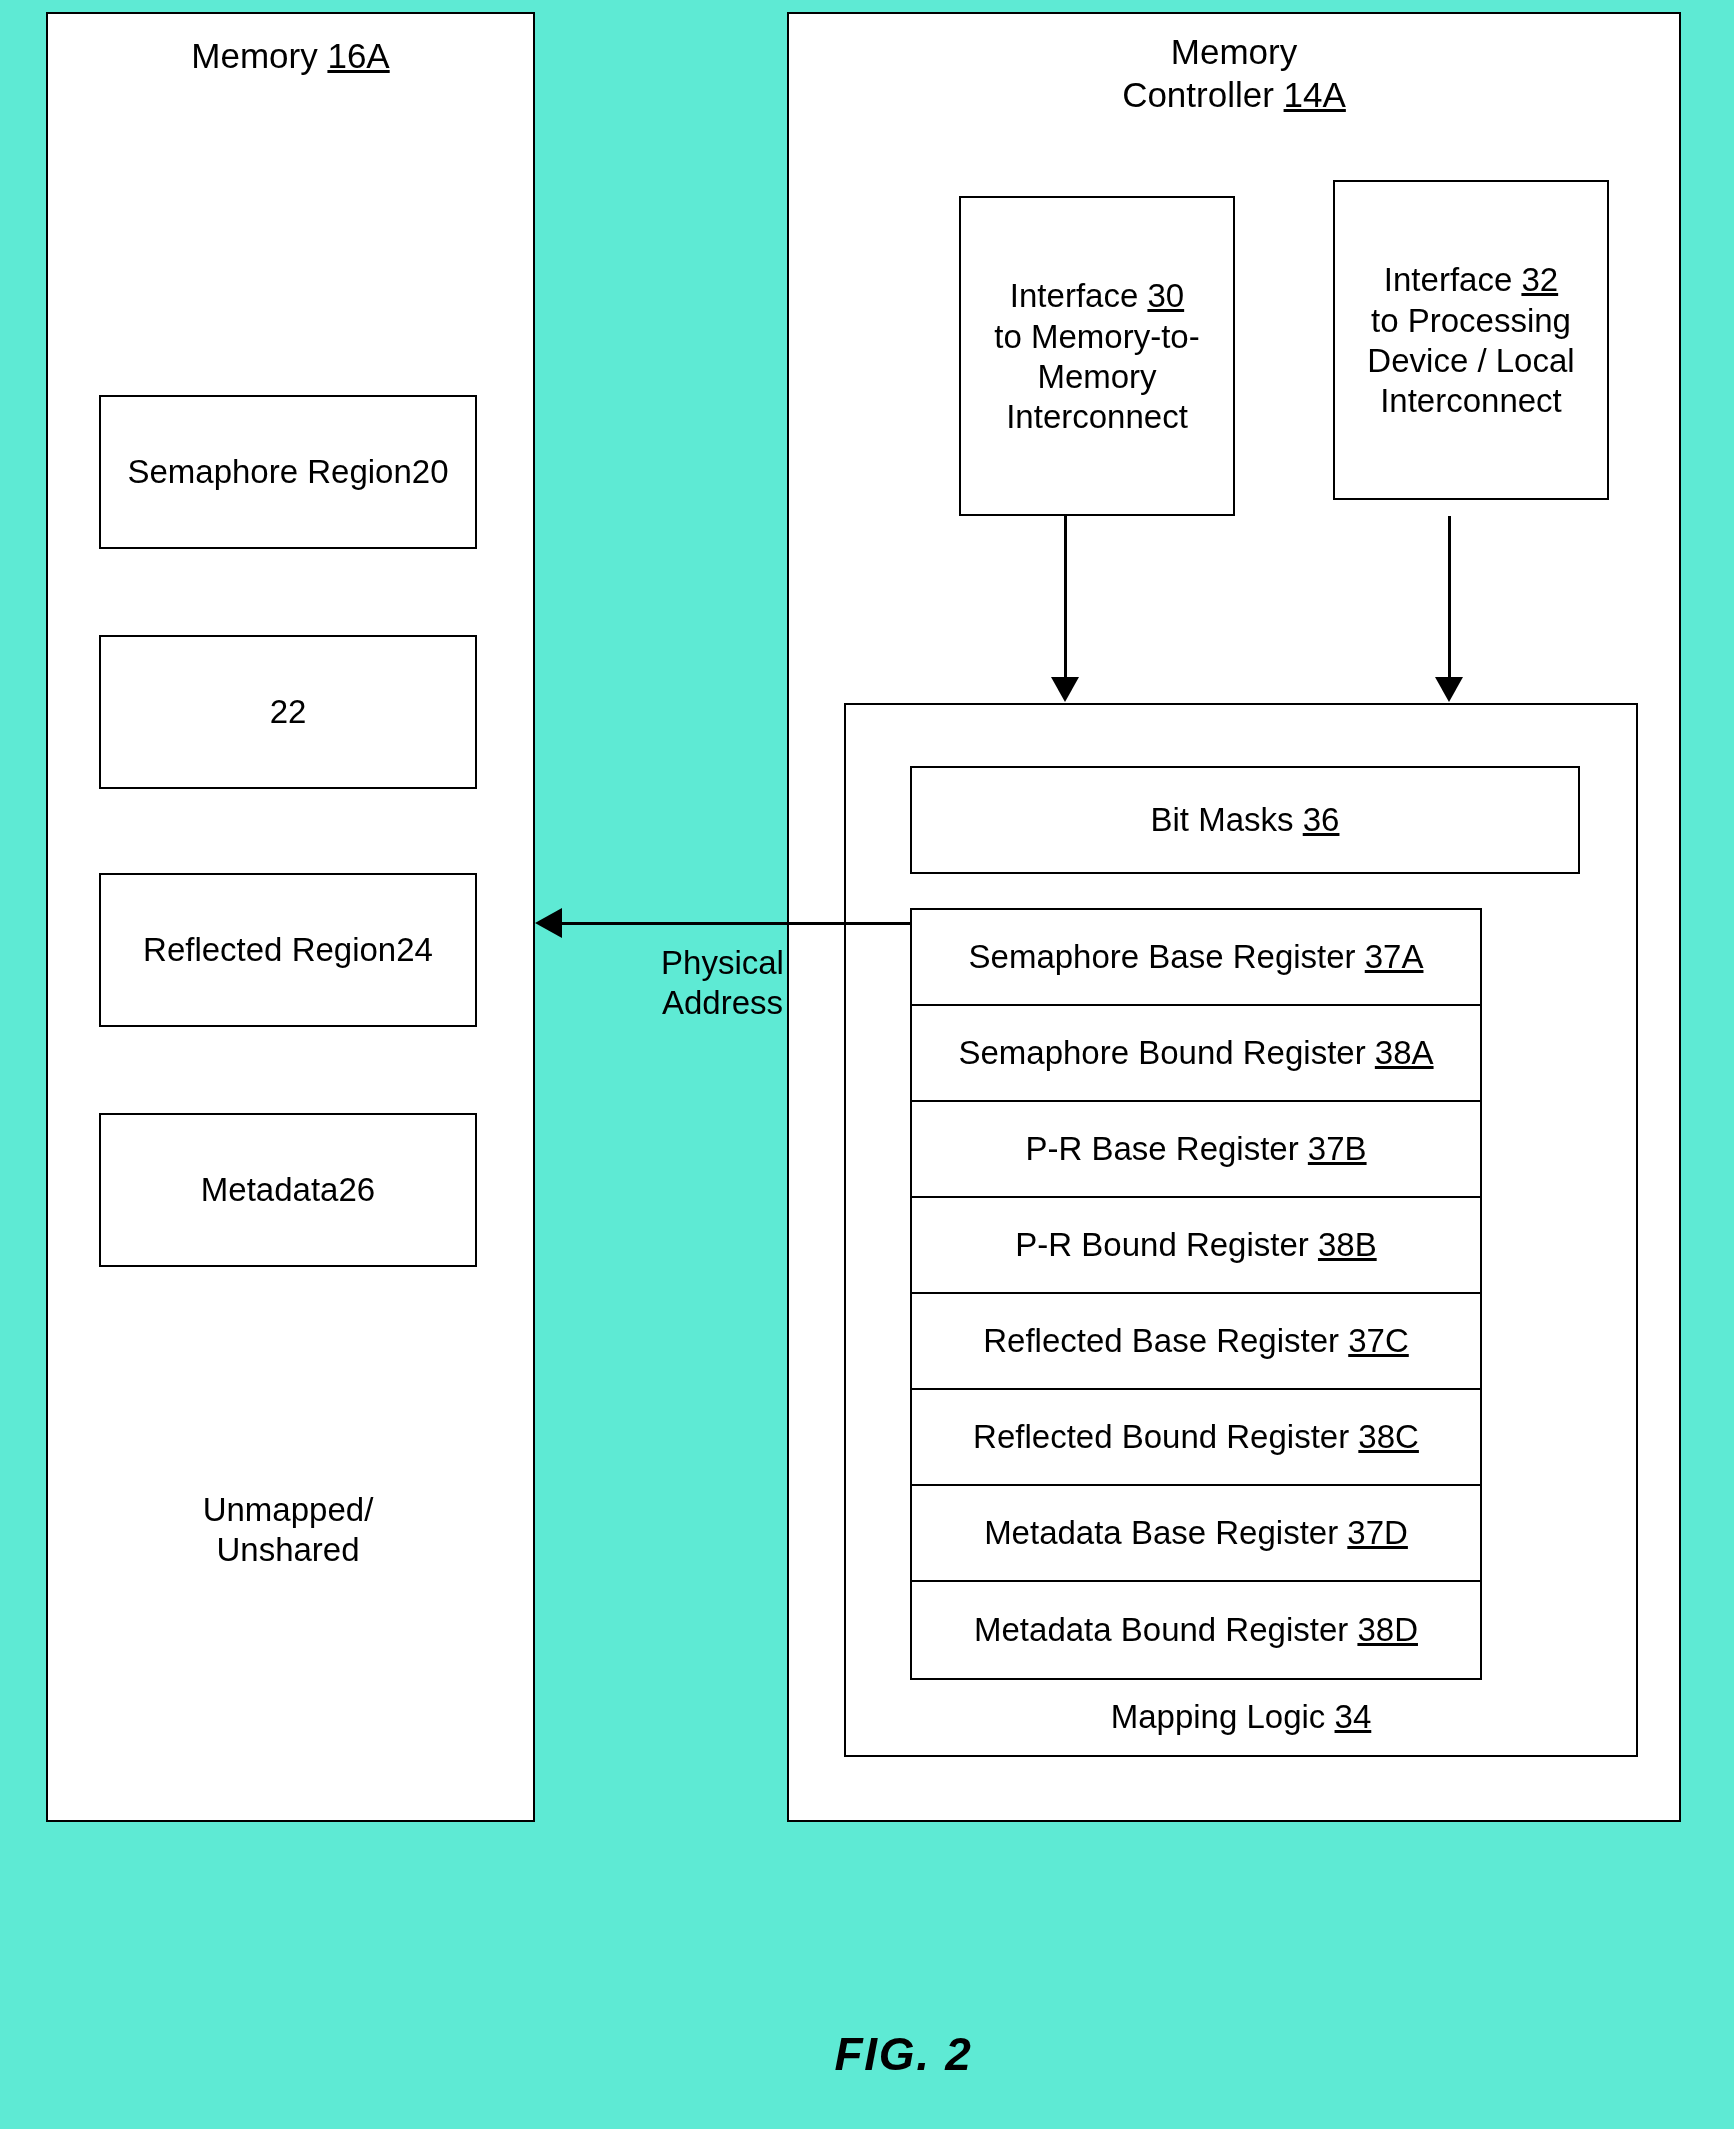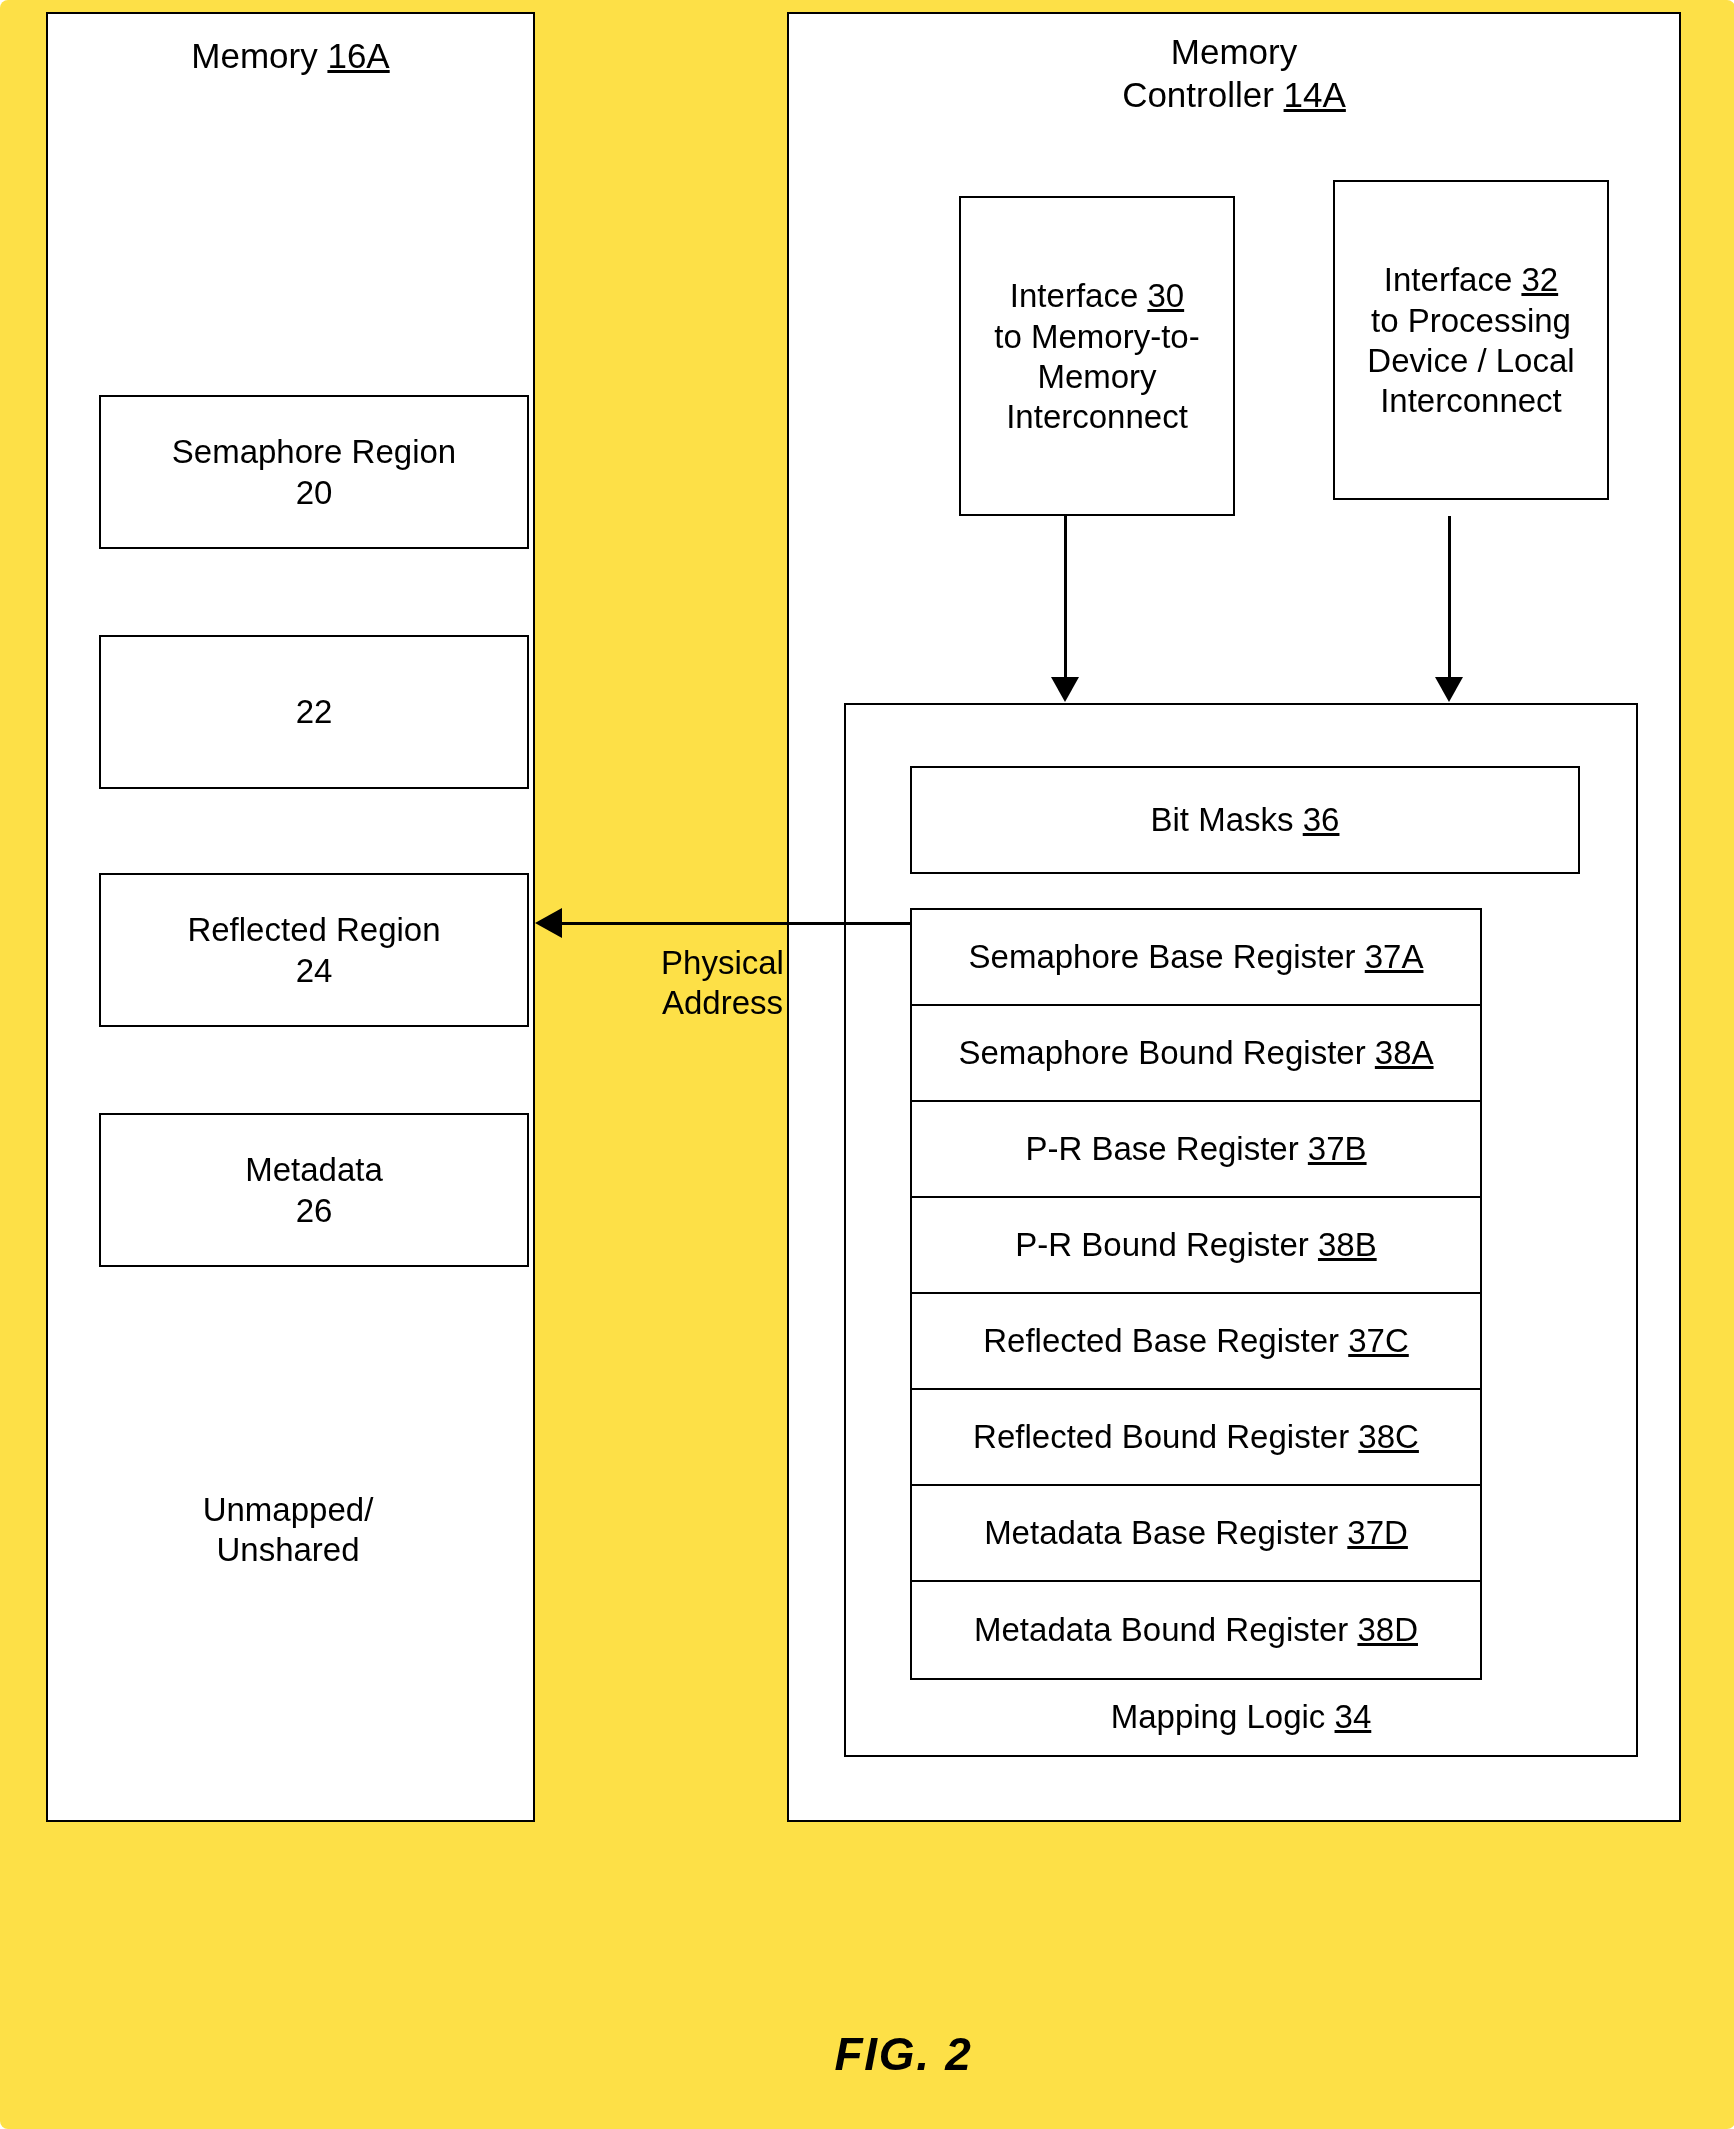--- a/index.html
+++ b/index.html
@@ -9,23 +9,22 @@
     background: #ffffff;
   }
   body {
     font-family: "Liberation Sans", sans-serif;
     color: #000000;
   }
   #figure {
     position: relative;
     width: 1735px;
     height: 2129px;
-    background: #fde047;
+    background: #5eead4;
     overflow: hidden;
-    border-radius: 8px;
   }
 
   .box {
     position: absolute;
     border: 2.5px solid #000000;
     background: #ffffff;
     box-sizing: border-box;
   }
 
   .label {
@@ -45,26 +44,26 @@
   #memory-title {
     left: 46px;
     top: 35px;
     width: 489px;
     font-size: 35px;
   }
 
   .region-box {
     position: absolute;
     left: 99px;
-    width: 430px;
+    width: 378px;
     border: 2.5px solid #000000;
     background: #ffffff;
     box-sizing: border-box;
     display: flex;
-    flex-direction: column;
+    flex-direction: row;
     align-items: center;
     justify-content: center;
     font-size: 33px;
     line-height: 1.25;
     text-align: center;
   }
   #region-semaphore { top: 395px;  height: 154px; }
   #region-partner   { top: 635px;  height: 154px; }
   #region-reflected { top: 873px; height: 154px; }
   #region-metadata  { top: 1113px; height: 154px; }

